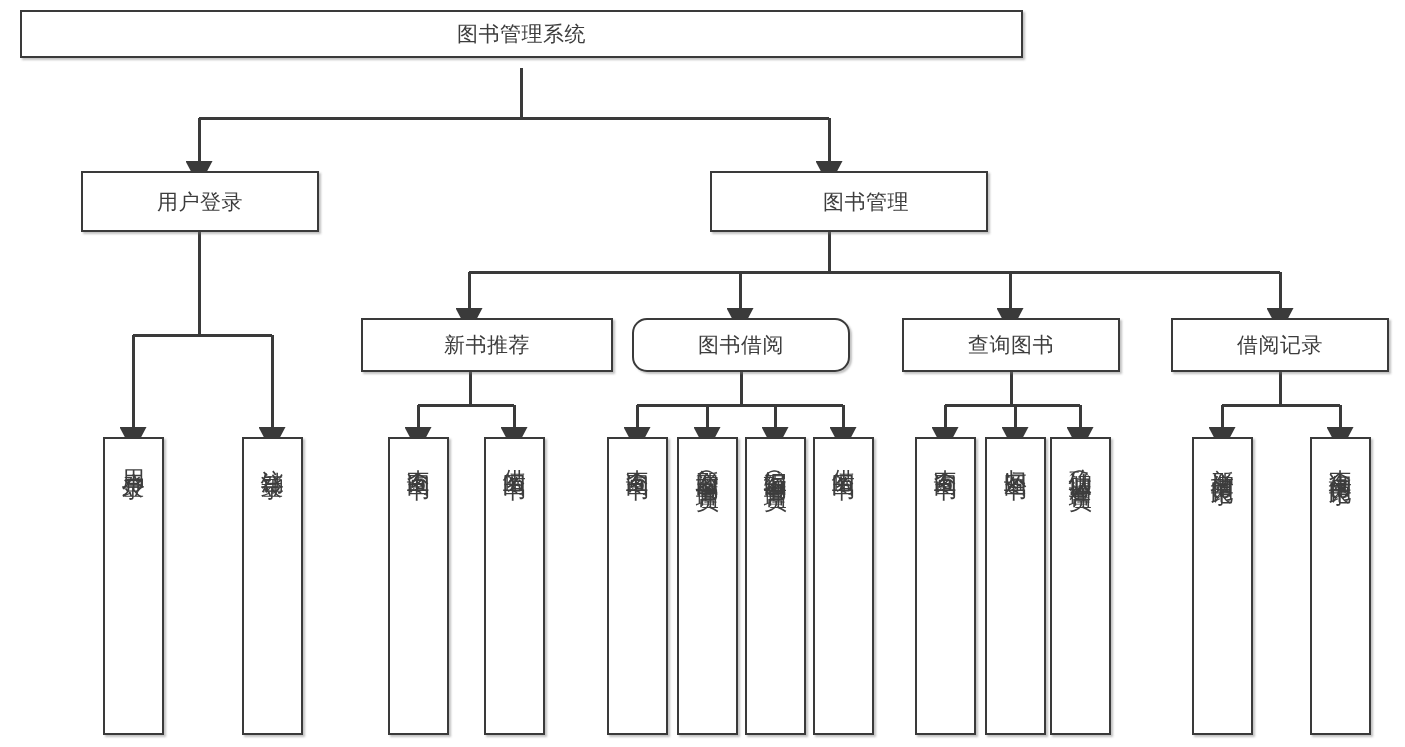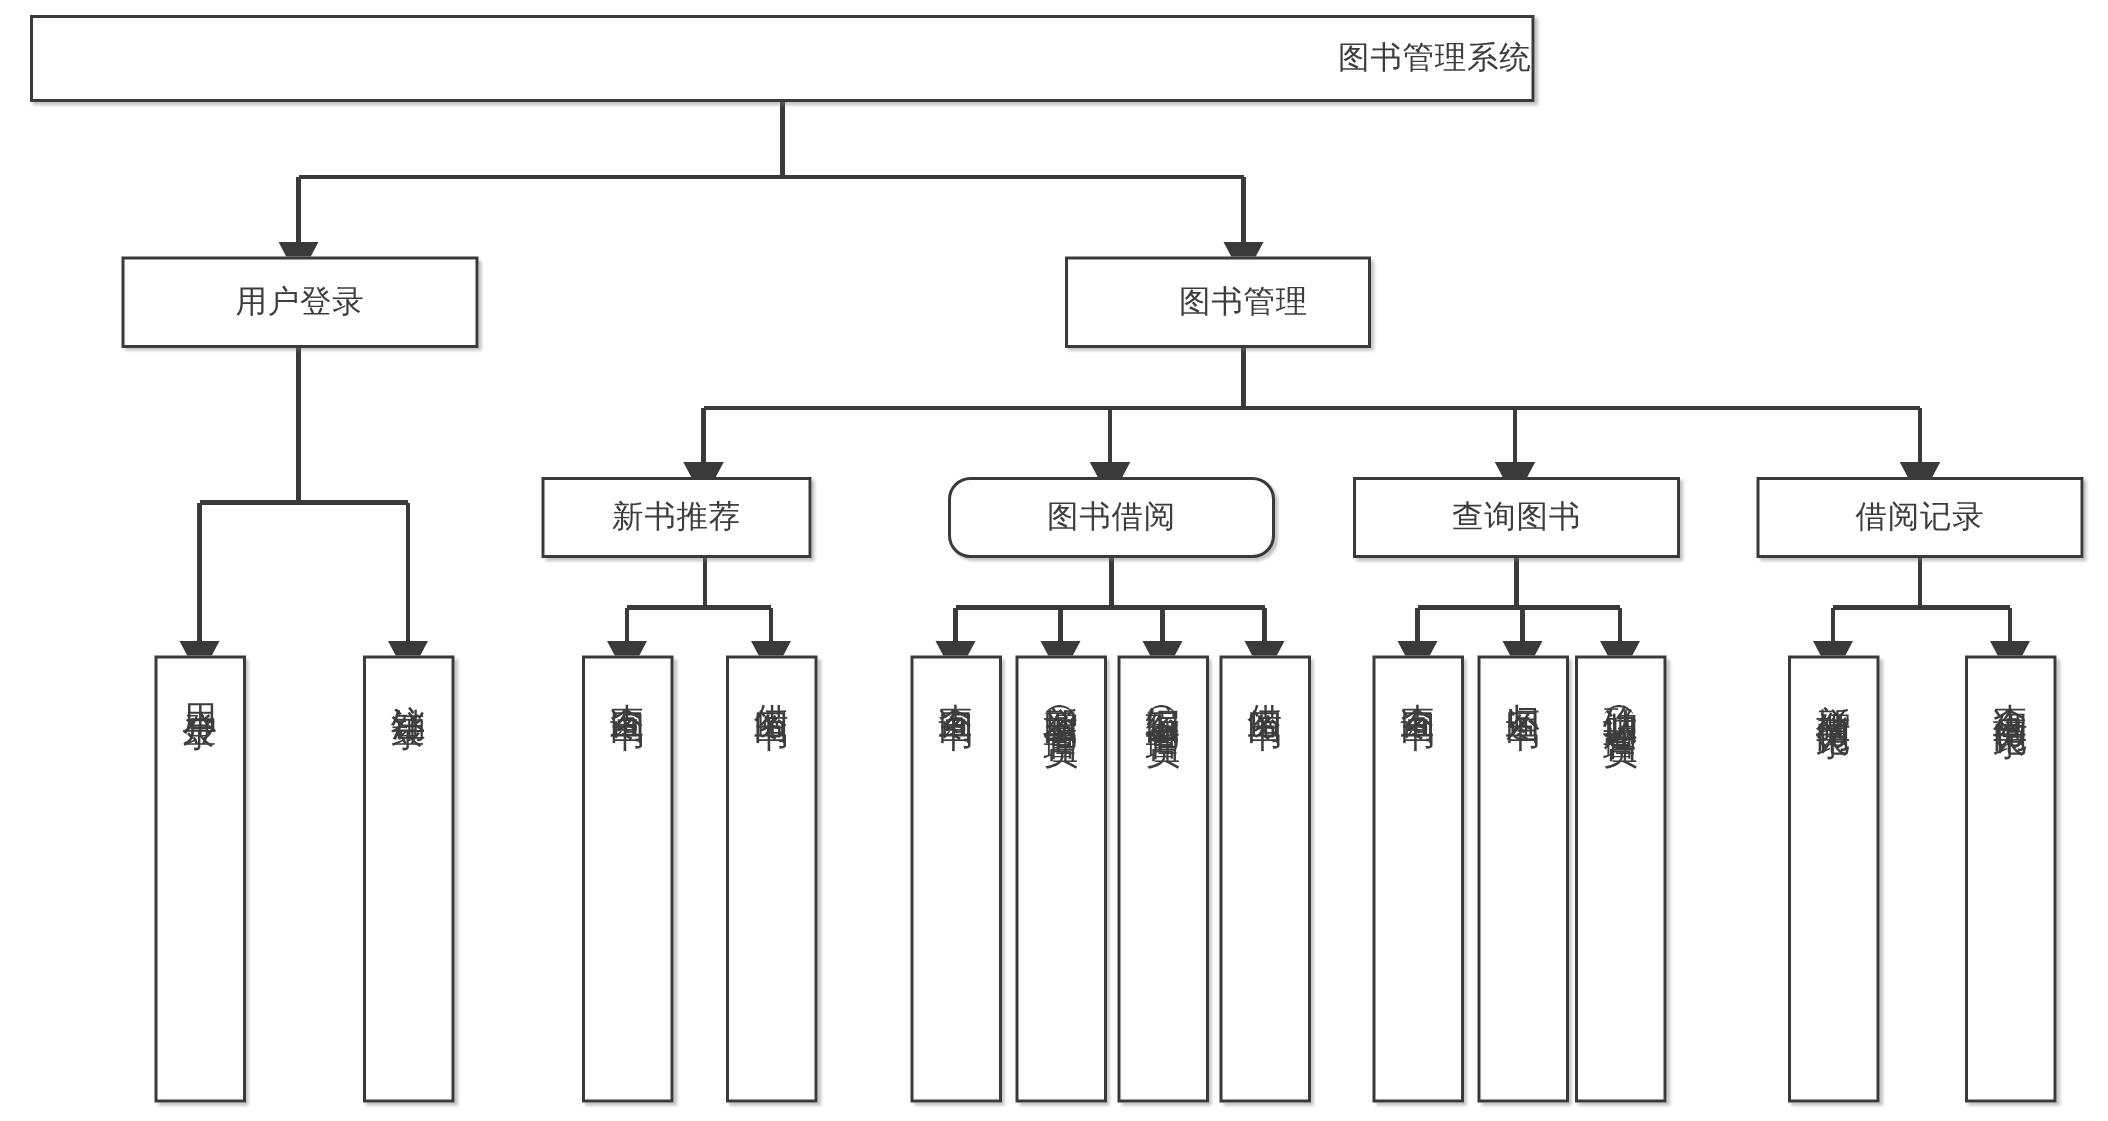--- a/index.html
+++ b/index.html
@@ -114,30 +114,30 @@
       <line x1="1080" y1="405" x2="1080" y2="430" marker-end="url(#arrow)"></line>
 
       <line x1="1280" y1="372" x2="1280" y2="405"></line>
       <line x1="1222" y1="405" x2="1340" y2="405"></line>
       <line x1="1222" y1="405" x2="1222" y2="430" marker-end="url(#arrow)"></line>
       <line x1="1340" y1="405" x2="1340" y2="430" marker-end="url(#arrow)"></line>
     </g>
   </svg>
 
   <div id="nodes-layer">
-      <div class="node" style="left: 20px; top: 10px; width: 1003px; height: 58px; border-color: rgb(58, 58, 58); justify-content: flex-end;">
+      <div class="node" style="left: 20px; top: 10px; width: 1003px; height: 48px; border-color: rgb(58, 58, 58);">
         <span class="lbl" style="color: rgb(61, 61, 61);">图书管理系统</span>
       </div>
       <div class="node" style="left: 81px; top: 171px; width: 238px; height: 61px; border-color: rgb(58, 58, 58);">
         <span class="lbl" style="color: rgb(61, 61, 61);">用户登录</span>
       </div>
-      <div class="node" style="left: 710px; top: 171px; width: 204px; height: 61px; border-color: rgb(58, 58, 58); padding-left: 34px;">
+      <div class="node" style="left: 710px; top: 171px; width: 278px; height: 61px; border-color: rgb(58, 58, 58); padding-left: 34px;">
         <span class="lbl" style="color: rgb(61, 61, 61);">图书管理</span>
       </div>
-      <div class="node" style="left: 361px; top: 318px; width: 180px; height: 54px; border-color: rgb(58, 58, 58); align-items: center;">
+      <div class="node" style="left: 361px; top: 318px; width: 252px; height: 54px; border-color: rgb(58, 58, 58); align-items: center;">
         <span class="lbl" style="color: rgb(61, 61, 61);">新书推荐</span>
       </div>
       <div class="node" style="left: 632px; top: 318px; width: 218px; height: 54px; border-color: rgb(58, 58, 58); border-radius: 15px;">
         <span class="lbl" style="color: rgb(61, 61, 61);">图书借阅</span>
       </div>
       <div class="node" style="left: 902px; top: 318px; width: 218px; height: 54px; border-color: rgb(58, 58, 58);">
         <span class="lbl" style="color: rgb(61, 61, 61);">查询图书</span>
       </div>
       <div class="node" style="left: 1171px; top: 318px; width: 218px; height: 54px; border-color: rgb(58, 58, 58);">
         <span class="lbl" style="color: rgb(61, 61, 61);">借阅记录</span>

